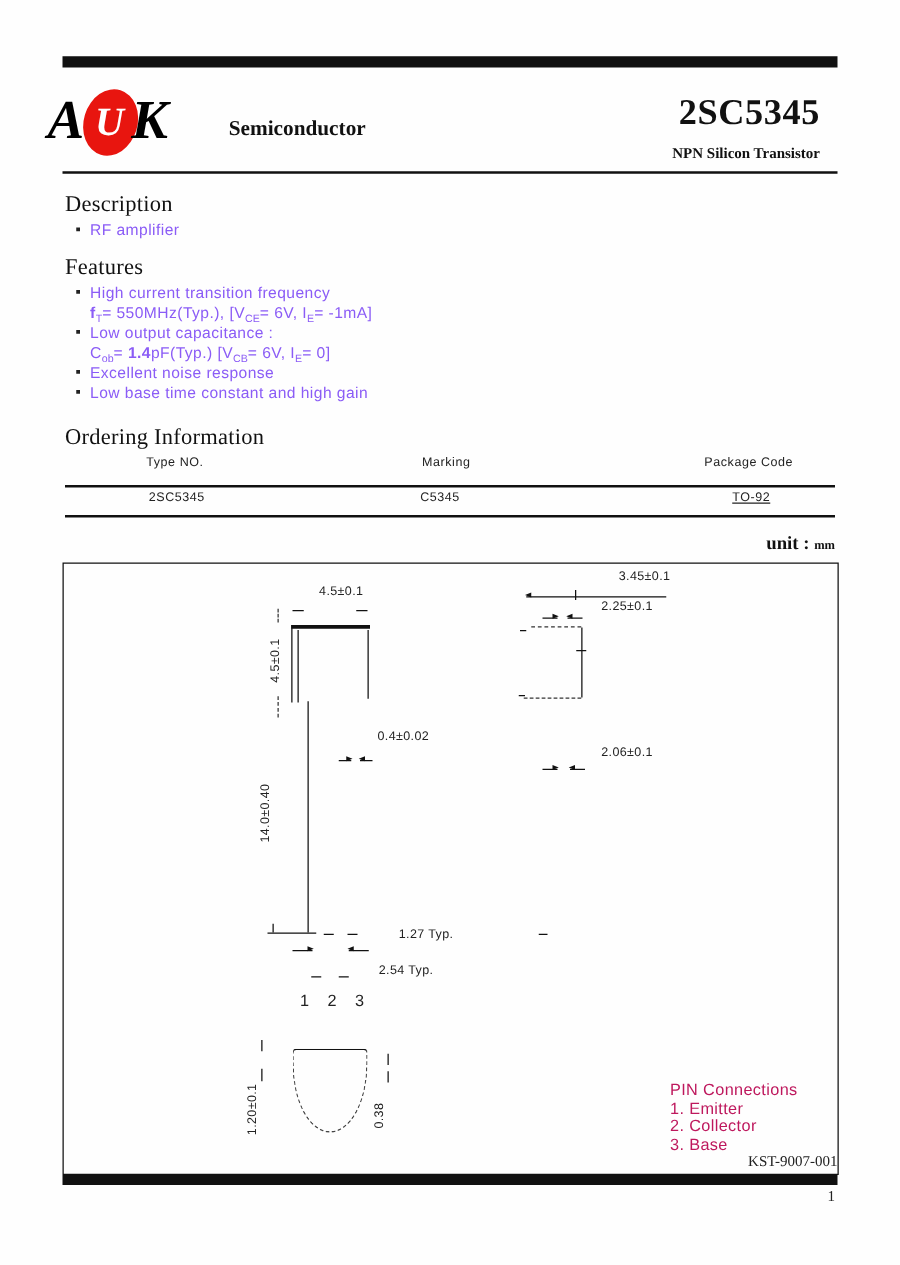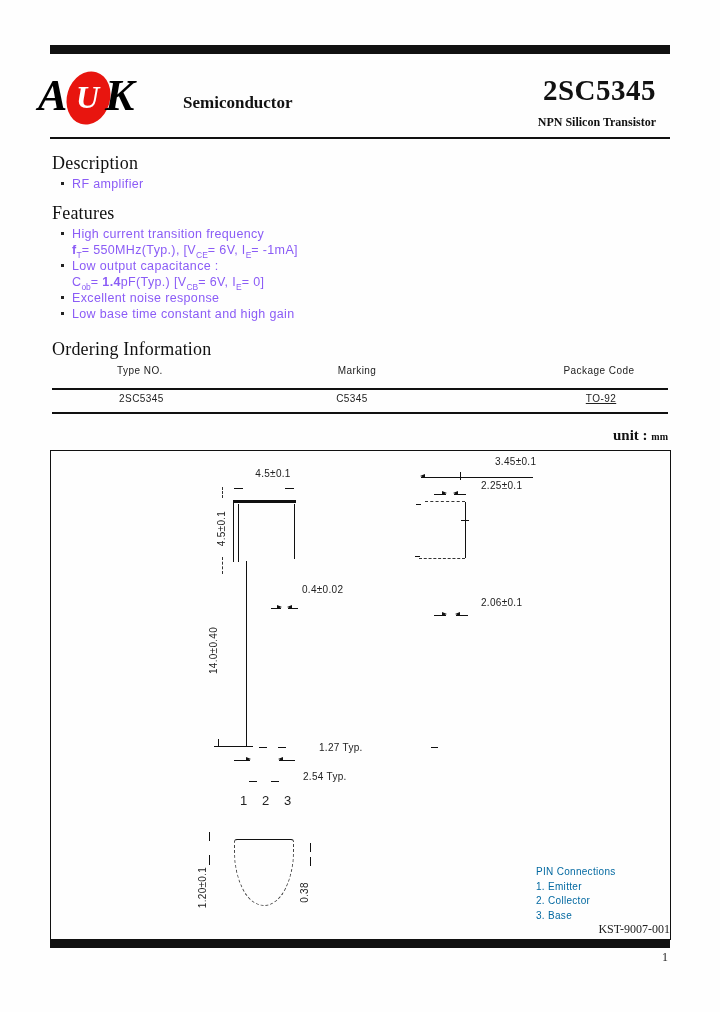--- a/index.html
+++ b/index.html
@@ -28,22 +28,22 @@
   .mkv{position:absolute;width:0;border-left:1.6px solid #111;}
   .dash-v{position:absolute;width:0;border-left:1.5px dashed #333;}
   .dash-h{position:absolute;height:0;border-top:1.4px dashed #333;}
   .arrR::after{content:"";position:absolute;right:-1px;top:-4px;
       border-left:5px solid #111;border-top:2.5px solid transparent;border-bottom:2.5px solid transparent;}
   .arrL::before{content:"";position:absolute;left:-1px;top:-4px;
       border-right:5px solid #111;border-top:2.5px solid transparent;border-bottom:2.5px solid transparent;}
   .dshape{position:absolute;left:183px;top:388px;width:58px;height:65px;
       border:1.4px dashed #444;border-top:1.6px solid #111;
       border-radius:3px 3px 50% 50% / 3px 3px 82% 82%;}
-  .pincon{position:absolute;left:485px;top:414px;font-size:10px;letter-spacing:.3px;
-      line-height:14.5px;color:#0369a1;}
+  .pincon{position:absolute;left:485px;top:414px;font-size:13px;letter-spacing:.3px;
+      line-height:14.5px;color:#be185d;}
   
   .logo-letter{position:absolute;font-family:"Liberation Serif",serif;
       font-weight:bold;font-style:italic;font-size:44px;color:#000;}
   .pin-num{position:absolute;font-size:13px;color:#222;}
   .footer-txt{position:absolute;font-family:"Liberation Serif",serif;font-size:12px;color:#222;}
 </style>
 </head>
 <body>
 
 <div class="page">

